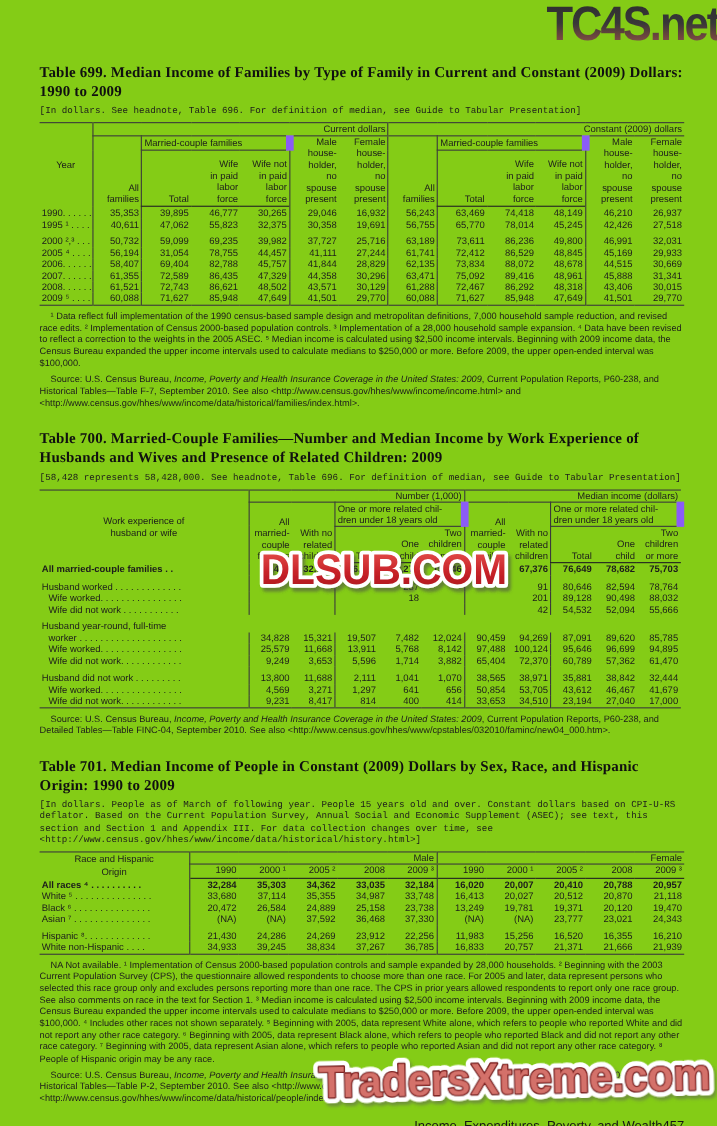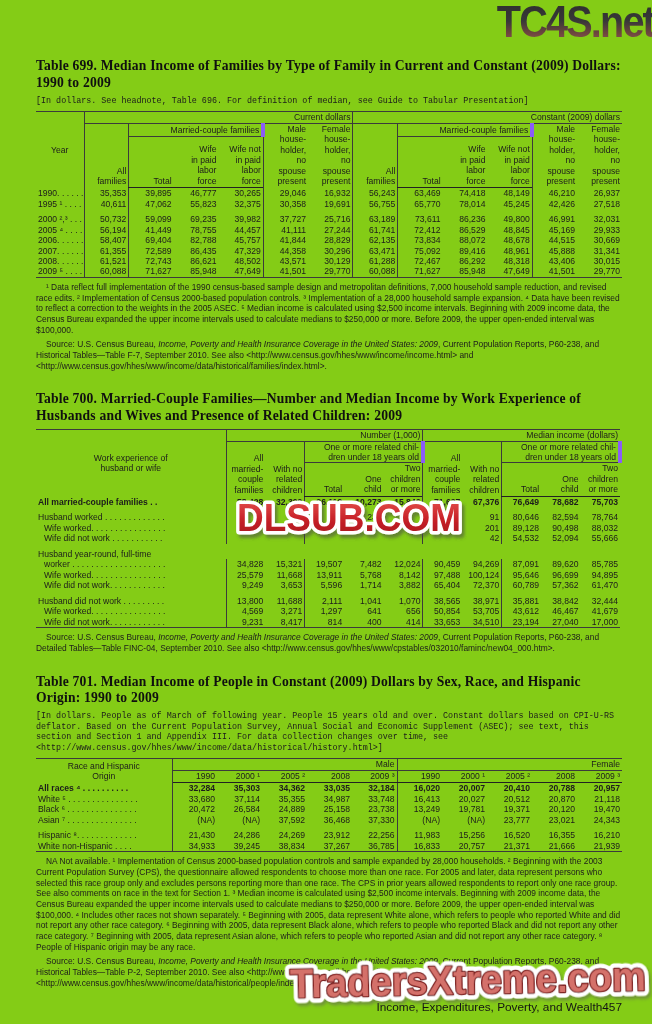--- a/index.html
+++ b/index.html
@@ -14,21 +14,21 @@
   .fn{font-size:8.4px;line-height:1.27;margin:4px 0 0 0;text-indent:10px;overflow-wrap:anywhere;}
   .fn i{font-style:italic;}
   .section{margin-bottom:20px;}
 
   table{border-collapse:collapse;width:100%;table-layout:fixed;font-size:8.6px;
         border-top:1px solid #3b3b3b;border-bottom:1px solid #3b3b3b;margin:2px 0 0 0;}
   th,td{padding:0 2px;font-weight:400;line-height:1.22;}
   thead th{font-size:8.6px;}
   thead tr:last-child th{border-bottom:1.6px solid #222;}
   .grp{text-align:right;border-bottom:1px solid #3b3b3b;}
-  .grpbox{text-align:right;border-left:1px solid #3b3b3b;border-right:4px solid #8b5cf6;
+  .grpbox{text-align:left;border-left:1px solid #3b3b3b;border-right:7px solid #8b5cf6;
           border-bottom:1px solid #3b3b3b;white-space:pre-line;}
   .stub{text-align:center;vertical-align:middle;white-space:pre-line;}
   .stub.br{border-right:1px solid #3b3b3b;}
   .bh{text-align:right;vertical-align:bottom;white-space:pre-line;padding-bottom:1px;}
   .bl{border-left:1px solid #3b3b3b;}
   .num{text-align:right;}
   td.lbl{text-align:left;white-space:nowrap;overflow:hidden;}
   td.lbl.ind{padding-left:8px;}
   tr.bold td{font-weight:700;}
   tr.gap td{padding-top:5px;}
@@ -164,21 +164,21 @@
               <td class="num bl">63,189</td>
               <td class="num bl">73,611</td>
               <td class="num ">86,236</td>
               <td class="num ">49,800</td>
               <td class="num bl">46,991</td>
               <td class="num ">32,031</td>
             </tr>
             <tr>
               <td class="lbl">2005 ⁴ . . . . . .</td>
               <td class="num bl">56,194</td>
-              <td class="num bl">41,449</td>
+              <td class="num bl">31,054</td>
               <td class="num ">78,755</td>
               <td class="num ">44,457</td>
               <td class="num bl">41,111</td>
               <td class="num ">27,244</td>
               <td class="num bl">61,741</td>
               <td class="num bl">72,412</td>
               <td class="num ">86,529</td>
               <td class="num ">48,845</td>
               <td class="num bl">45,169</td>
               <td class="num ">29,933</td>
@@ -245,20 +245,21 @@
             </tr>
           </tbody>
       </table>
 
       <p class="fn">¹ Data reflect full implementation of the 1990 census-based sample design and metropolitan definitions, 7,000 household sample reduction, and revised race edits. ² Implementation of Census 2000-based population controls. ³ Implementation of a 28,000 household sample expansion. ⁴ Data have been revised to reflect a correction to the weights in the 2005 ASEC. ⁵ Median income is calculated using $2,500 income intervals. Beginning with 2009 income data, the Census Bureau expanded the upper income intervals used to calculate medians to $250,000 or more. Before 2009, the upper open-ended interval was $100,000.</p>
       <p class="fn"><span>Source: U.S. Census Bureau, </span><i>Income, Poverty and Health Insurance Coverage in the United States: 2009</i><span>, Current Population Reports, P60-238, and Historical Tables—Table F-7, September 2010. See also &lt;http://www.census.gov/hhes/www/income/income.html&gt; and &lt;http://www.census.gov/hhes/www/income/data/historical/families/index.html&gt;.</span></p>
     </div>
 
     <div class="section">
       <p class="tbl-title">Table 700. Married-Couple Families—Number and Median Income by Work Experience of Husbands and Wives and Presence of Related Children: 2009</p>
+      <p class="headnote">[58,428 represents 58,428,000. See headnote, Table 696. For definition of median, see Guide to Tabular Presentation]</p>
 
       <table>
         <colgroup>
           <col style="width:190px">
           <col span="10">
         </colgroup>
         <thead>
           <tr>
             <th class="stub br" rowspan="3">Work experience of
 husband or wife</th>

